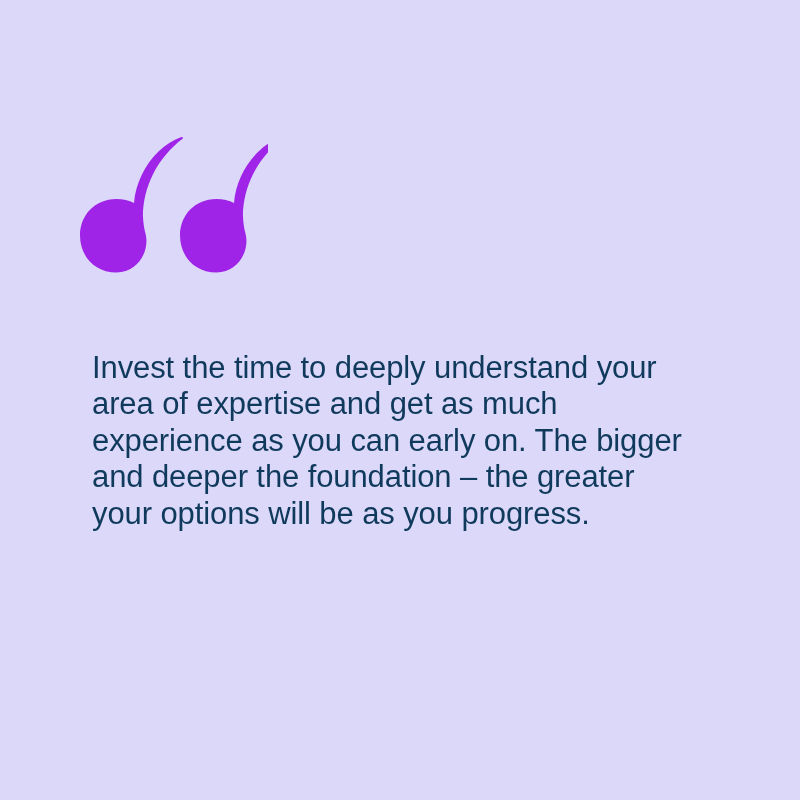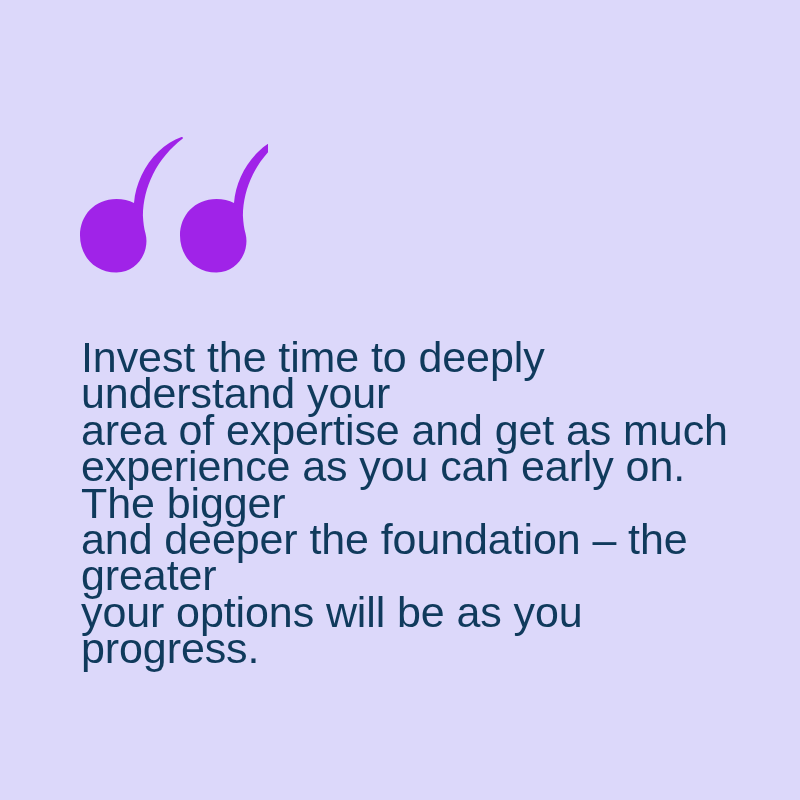--- a/index.html
+++ b/index.html
@@ -26,24 +26,24 @@
     top: 136px;
     width: 190px;
     height: 145px;
     display: block;
   }
   #quote-text {
     position: absolute;
     left: 80px;
     top: 338px;
     width: 680px;
-    margin: 1px;
+    margin: 12px;
     color: #103a5c;
     font-family: "Liberation Sans", sans-serif;
-    font-size: 43px;
+    font-size: 31px;
     line-height: 36.4px;
     font-weight: 400;
     letter-spacing: -0.1px;
     white-space: pre-line;
     -webkit-font-smoothing: antialiased;
   }
 </style>
 </head>
 <body>
 

